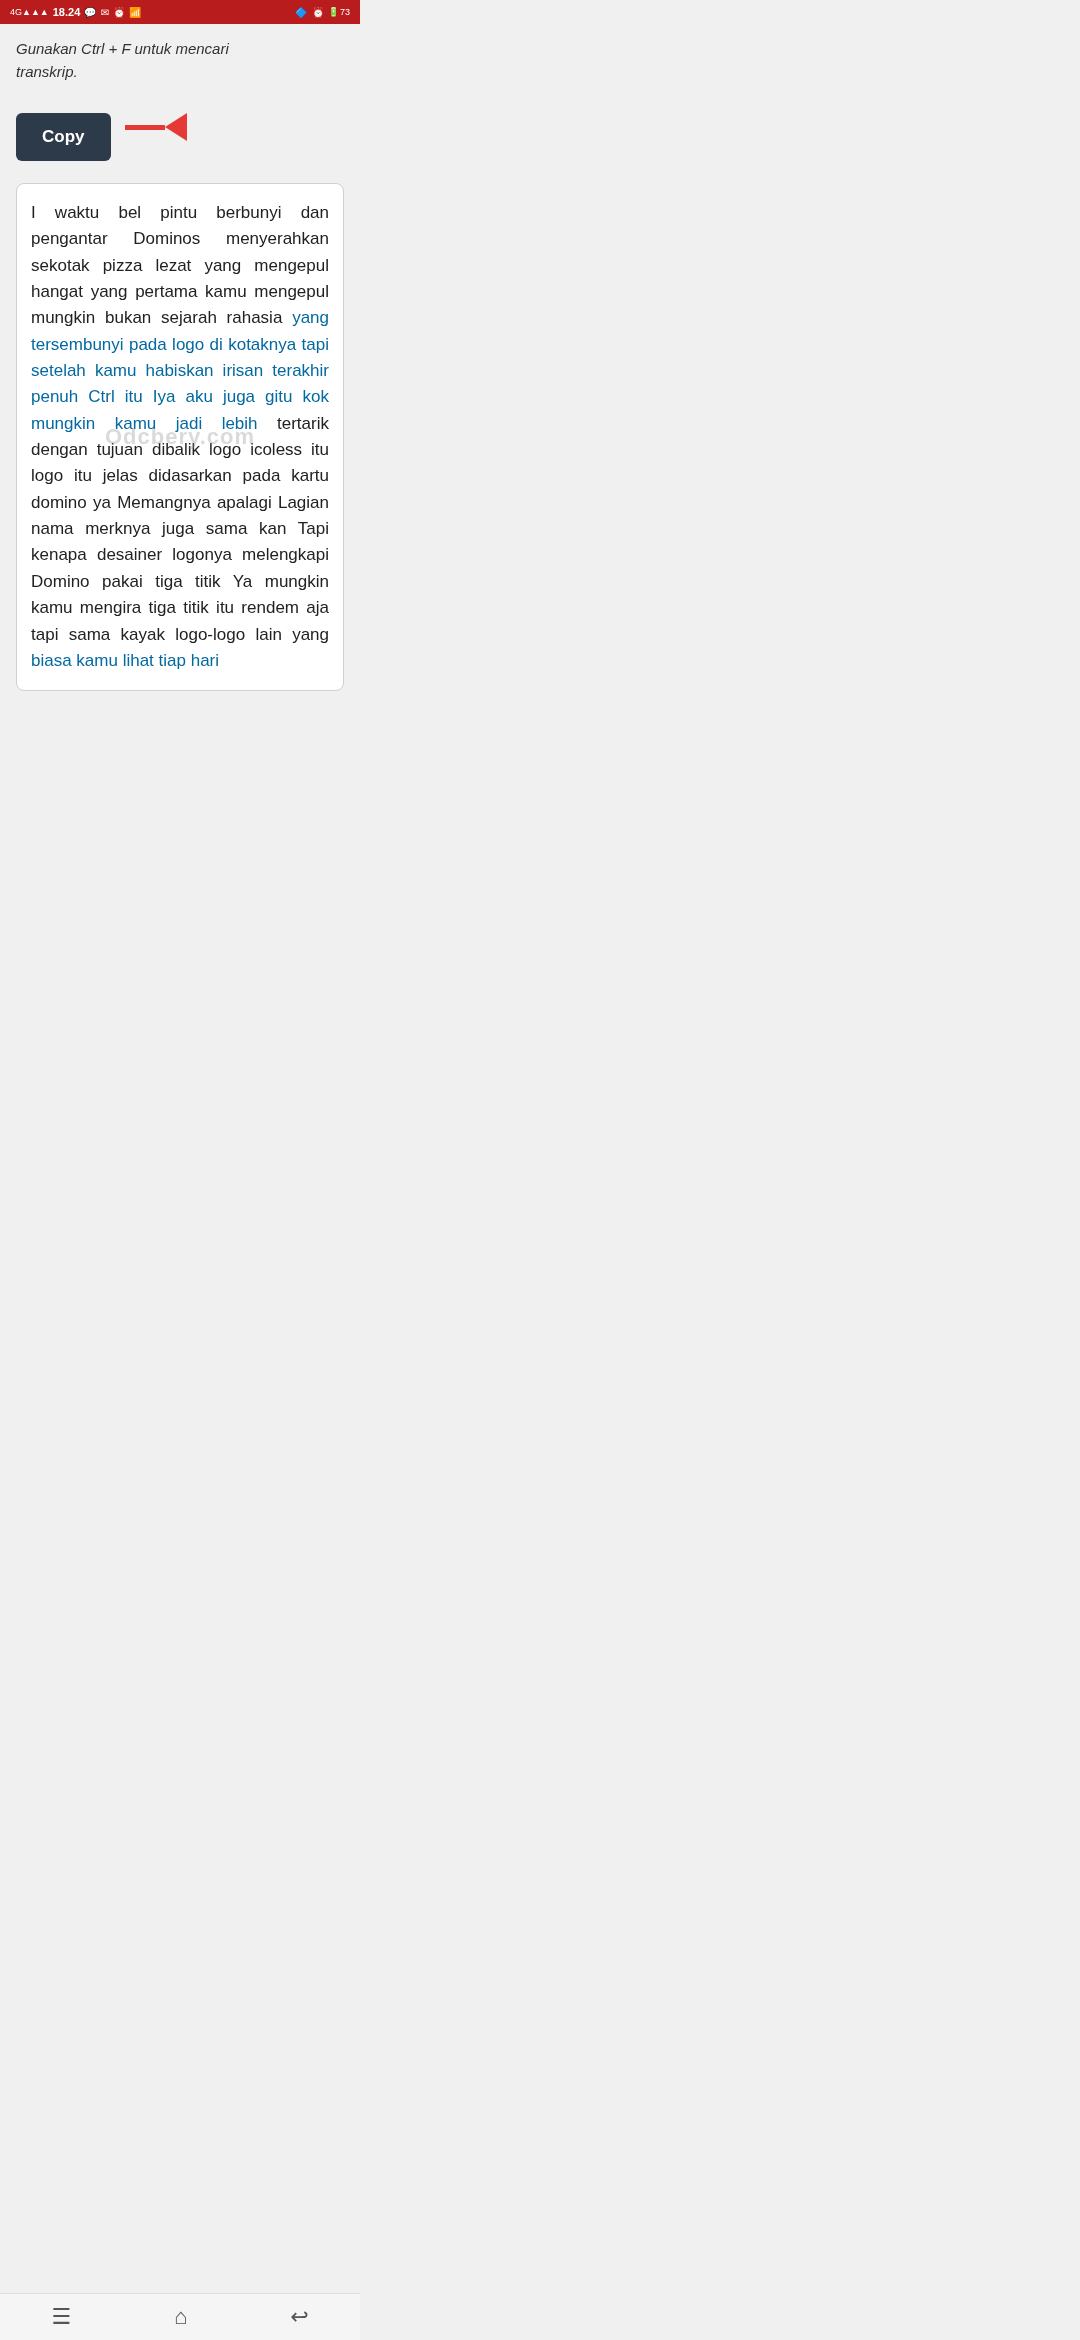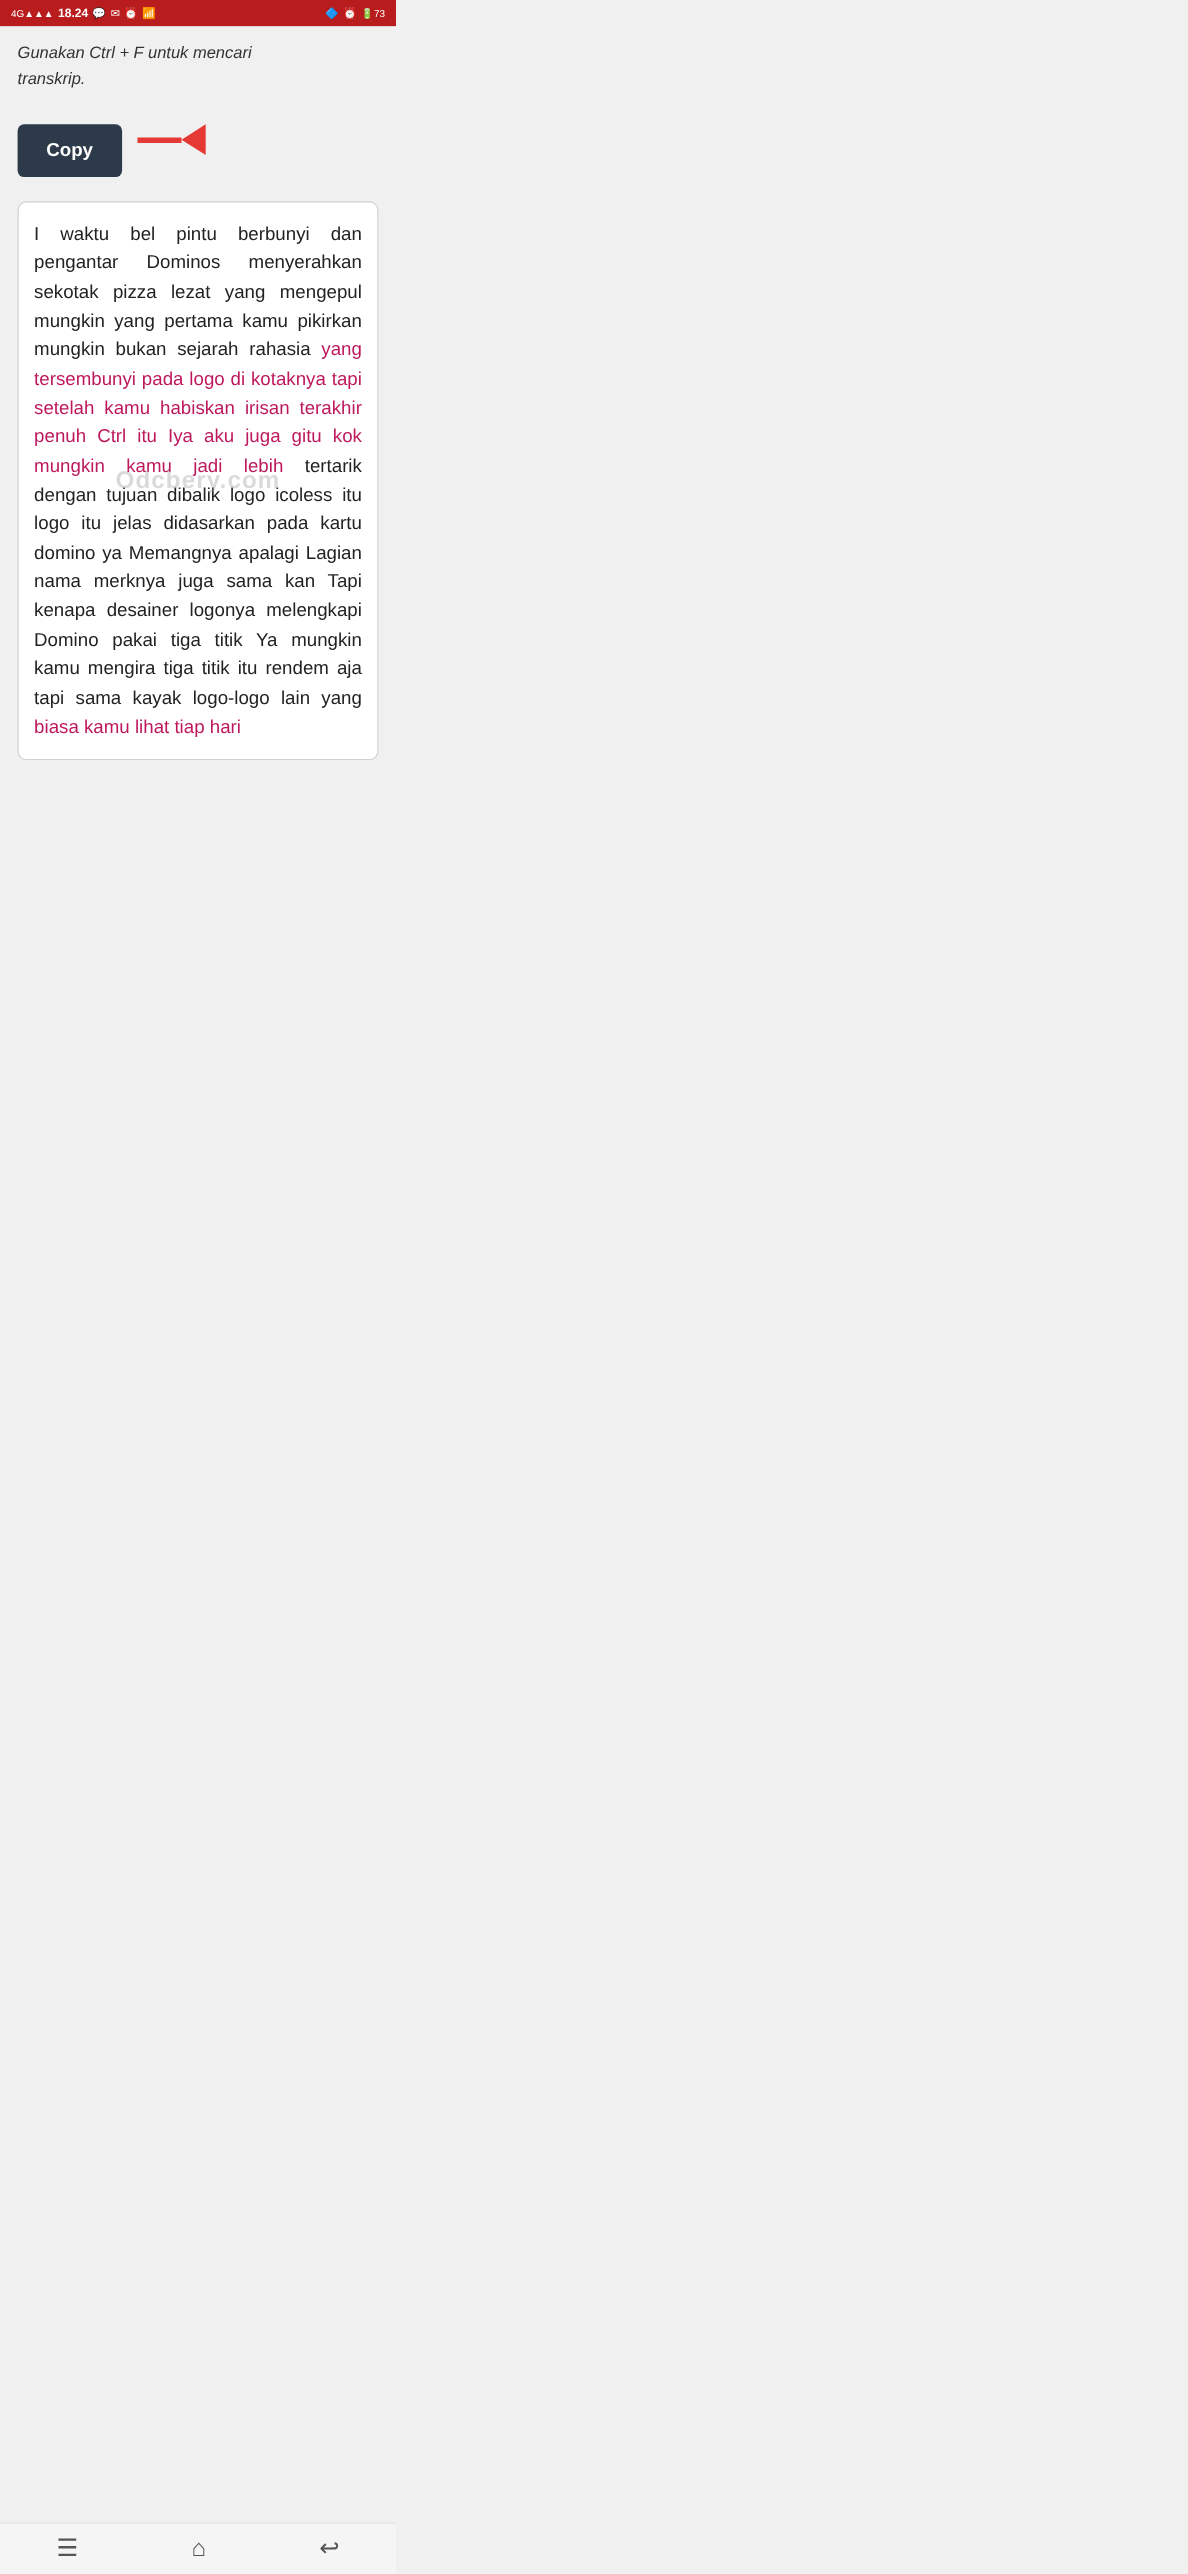--- a/index.html
+++ b/index.html
@@ -122,21 +122,21 @@
       text-align: justify;
       position: relative;
       overflow: hidden;
     }
 
     .transcript-text-dark {
       color: #222;
     }
 
     .transcript-text-gray {
-      color: #be185d;
+      color: #0369a1;
     }
 
     
     .watermark {
       position: absolute;
       top: 50%;
       left: 50%;
       transform: translate(-50%, -50%);
       color: rgba(150, 150, 150, 0.35);
       font-size: 22px;
@@ -200,21 +200,21 @@
     <button class="copy-button">Copy</button>
     <div class="arrow-indicator">
       <div class="arrow-line"></div>
       <div class="arrow-shape"></div>
     </div>
   </div>
 
   <div class="transcript-box">
     <div class="transcript-content">
 
-      <span class="transcript-text-dark">I waktu bel pintu berbunyi dan pengantar Dominos menyerahkan sekotak pizza lezat yang mengepul mungkin yang pertama kamu pikirkan mungkin bukan sejarah rahasia</span>
+      <span class="transcript-text-dark">I waktu bel pintu berbunyi dan pengantar Dominos menyerahkan sekotak pizza lezat yang mengepul hangat yang pertama kamu mengepul mungkin bukan sejarah rahasia</span>
       <span class="transcript-text-gray"> </span>
       <span class="transcript-text-gray">yang tersembunyi pada logo di kotaknya tapi setelah kamu habiskan irisan terakhir penuh</span>
 
       
       <div class="watermark">Odcbery.com</div>
 
       <span class="transcript-text-gray"> </span>
       <span class="transcript-text-gray">Ctrl itu Iya aku juga gitu kok mungkin kamu jadi lebih</span>
       <span class="transcript-text-dark"> </span>
       <span class="transcript-text-dark">tertarik dengan tujuan dibalik logo icoless itu logo itu jelas didasarkan pada kartu domino ya Memangnya apalagi Lagian nama merknya juga sama kan Tapi kenapa desainer logonya melengkapi Domino pakai tiga titik Ya mungkin kamu mengira tiga titik itu rendem aja tapi sama kayak logo-logo lain yang</span>

